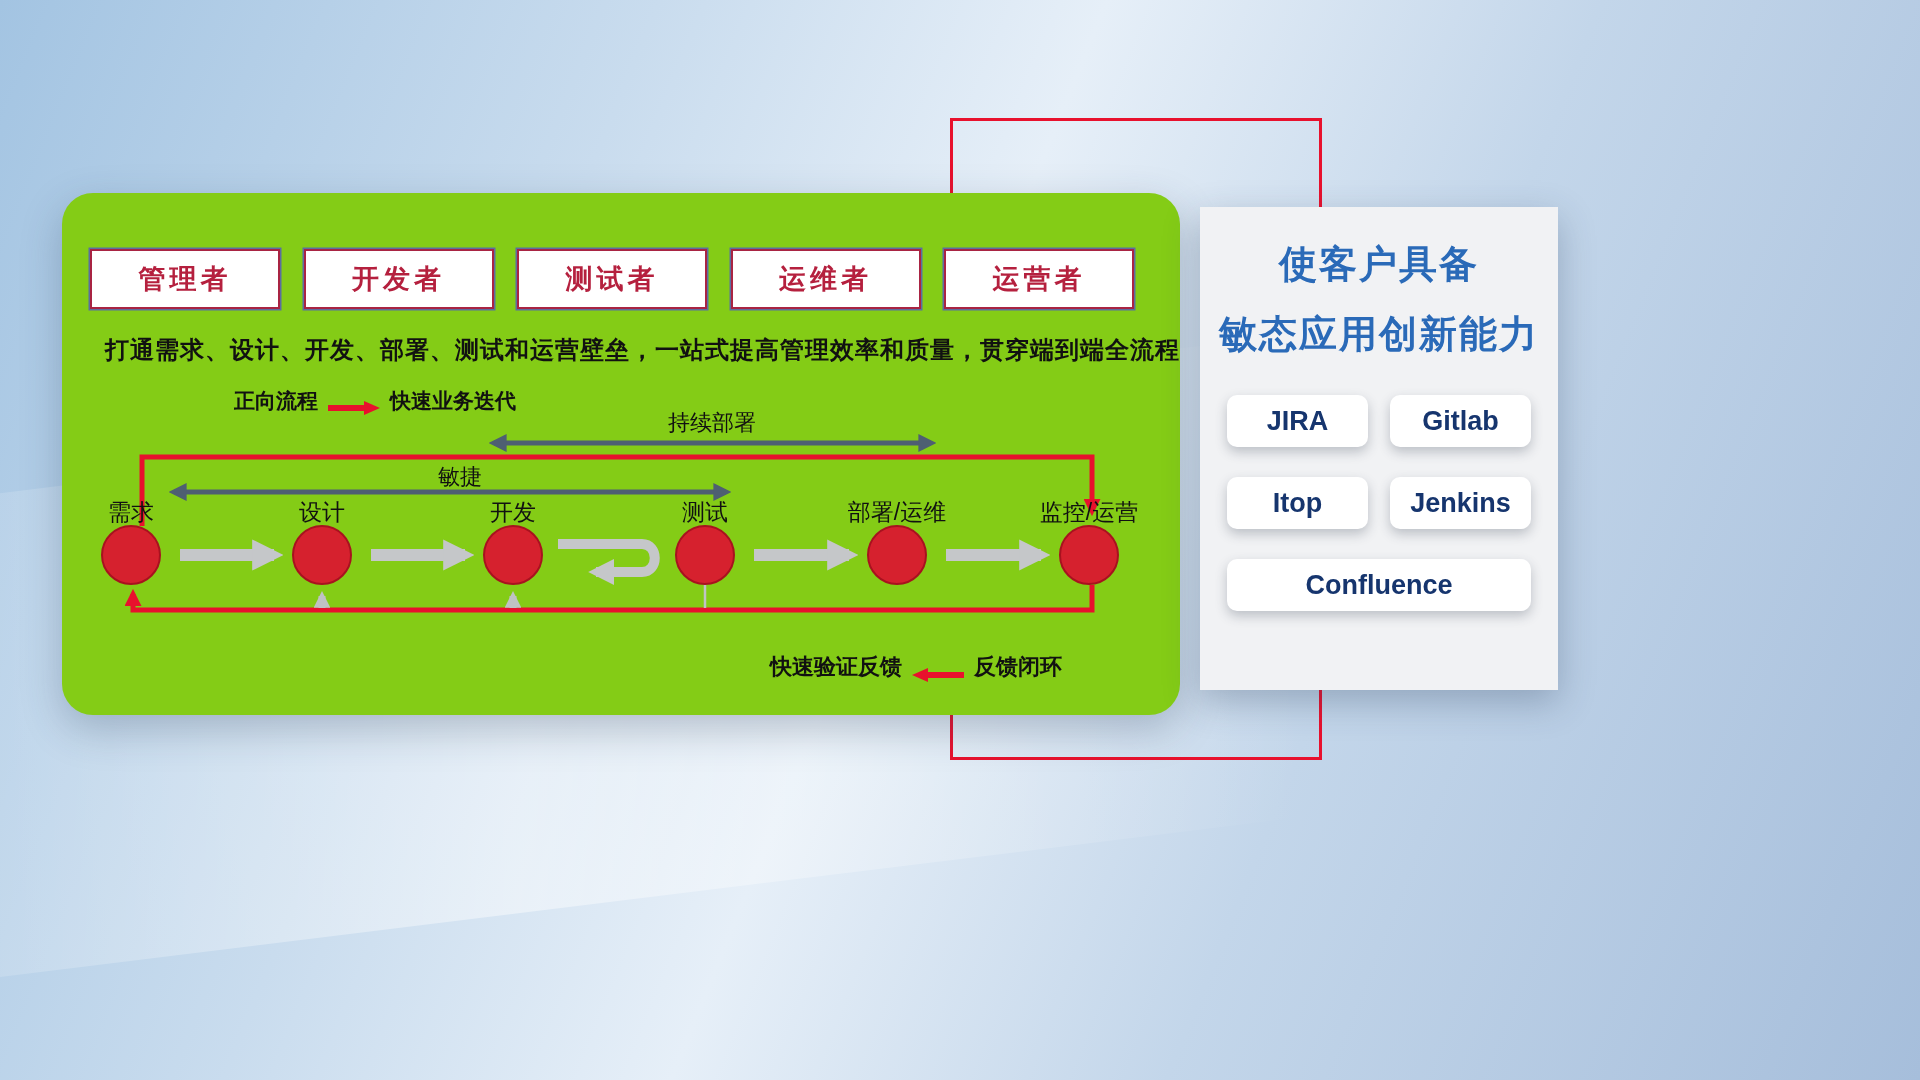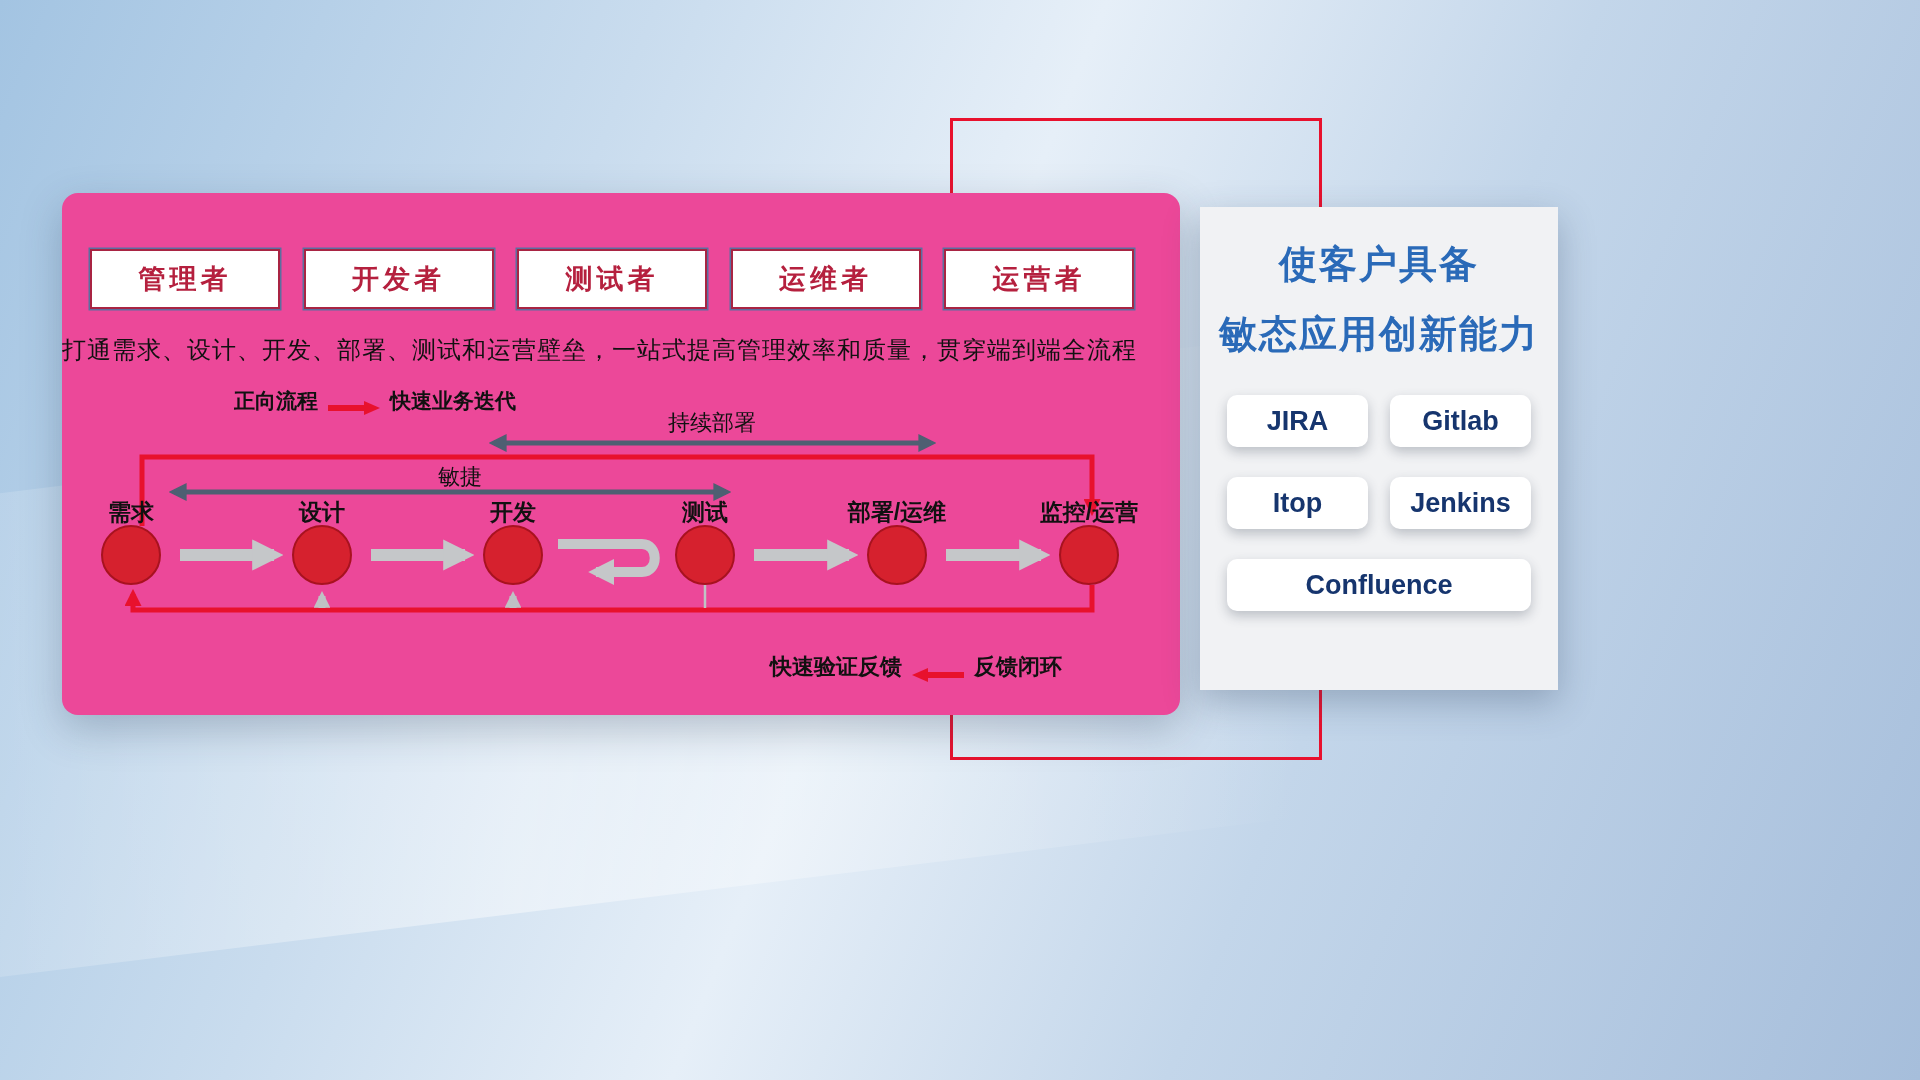--- a/index.html
+++ b/index.html
@@ -8,47 +8,47 @@
   .bg { position:absolute; inset:0; z-index:0;
         background:linear-gradient(112deg,#a3c4e2 0%,#c9dcee 28%,#e6eff8 47%,#c3d6ea 68%,#a6bedb 100%); }
   .bg::after { content:""; position:absolute; left:-220px; top:430px; width:1500px; height:480px;
         background:linear-gradient(100deg,rgba(255,255,255,0) 0%,rgba(255,255,255,0.45) 50%,rgba(255,255,255,0) 100%);
         transform:rotate(-7deg); }
 
   .red-frame { position:absolute; left:950px; top:118px; width:372px; height:642px;
         border:3px solid #e8112d; z-index:1; }
 
   .panel { position:absolute; left:62px; top:193px; width:1118px; height:522px;
-        background:#ec4899; border-radius:16px; z-index:3;
+        background:#84cc16; border-radius:31px; z-index:3;
         box-shadow:0 14px 40px rgba(40,60,90,.28); }
 
   .roles { position:absolute; left:28px; top:56px; width:1044px;
         display:flex; justify-content:space-between; }
   .role-box { width:190px; height:60px; background:#fff;
         display:flex; align-items:center; justify-content:center;
         border:2px solid #a92443; box-shadow:0 0 0 1.5px #5b6fa0;
         color:#b5203e; font-size:27px; font-weight:bold; letter-spacing:4px; }
 
-  .desc { position:absolute; left:0; top:141px; width:100%; text-align:left;
-        font-size:24px; font-weight:normal; color:#111; letter-spacing:1px; }
+  .desc { position:absolute; left:0; top:141px; width:100%; text-align:right;
+        font-size:24px; font-weight:bold; color:#111; letter-spacing:1px; }
 
   .legend { position:absolute; display:flex; align-items:flex-end; gap:10px;
         font-weight:bold; color:#111; }
   .legend-forward { left:172px; top:194px; font-size:21px; }
   .legend-feedback { left:708px; top:459px; font-size:22px; }
 
   .span-label { position:absolute; transform:translateX(-50%);
         font-size:22px; font-weight:normal; color:#111; white-space:nowrap; z-index:5; }
   .agile { left:398px; top:269px; }
   .cd { left:650px; top:215px; }
 
   .diagram { position:absolute; left:0; top:0; z-index:4; }
 
   .stage { position:absolute; transform:translateX(-50%); top:304px;
-        font-size:23px; font-weight:bold; color:#111; white-space:nowrap; z-index:6; }
+        font-size:23px; font-weight:normal; color:#111; white-space:nowrap; z-index:6; }
 
   .side { position:absolute; left:1180px; top:207px; width:358px; height:483px;
         background:#f1f2f4; z-index:4; box-shadow:0 12px 34px rgba(40,60,90,.30);margin-left:20px; }
   .side-title { margin-top:22px; text-align:center; color:#2a6ab8;
         font-weight:bold; font-size:38px; line-height:70px; letter-spacing:2px; }
   .tools { display:grid; grid-template-columns:1fr 1fr; gap:30px 22px;
         padding:0 27px; margin-top:26px; }
   .tool { height:52px; background:#fff; border-radius:10px;
         box-shadow:0 5px 12px rgba(50,60,80,.28);
         display:flex; align-items:center; justify-content:center;

